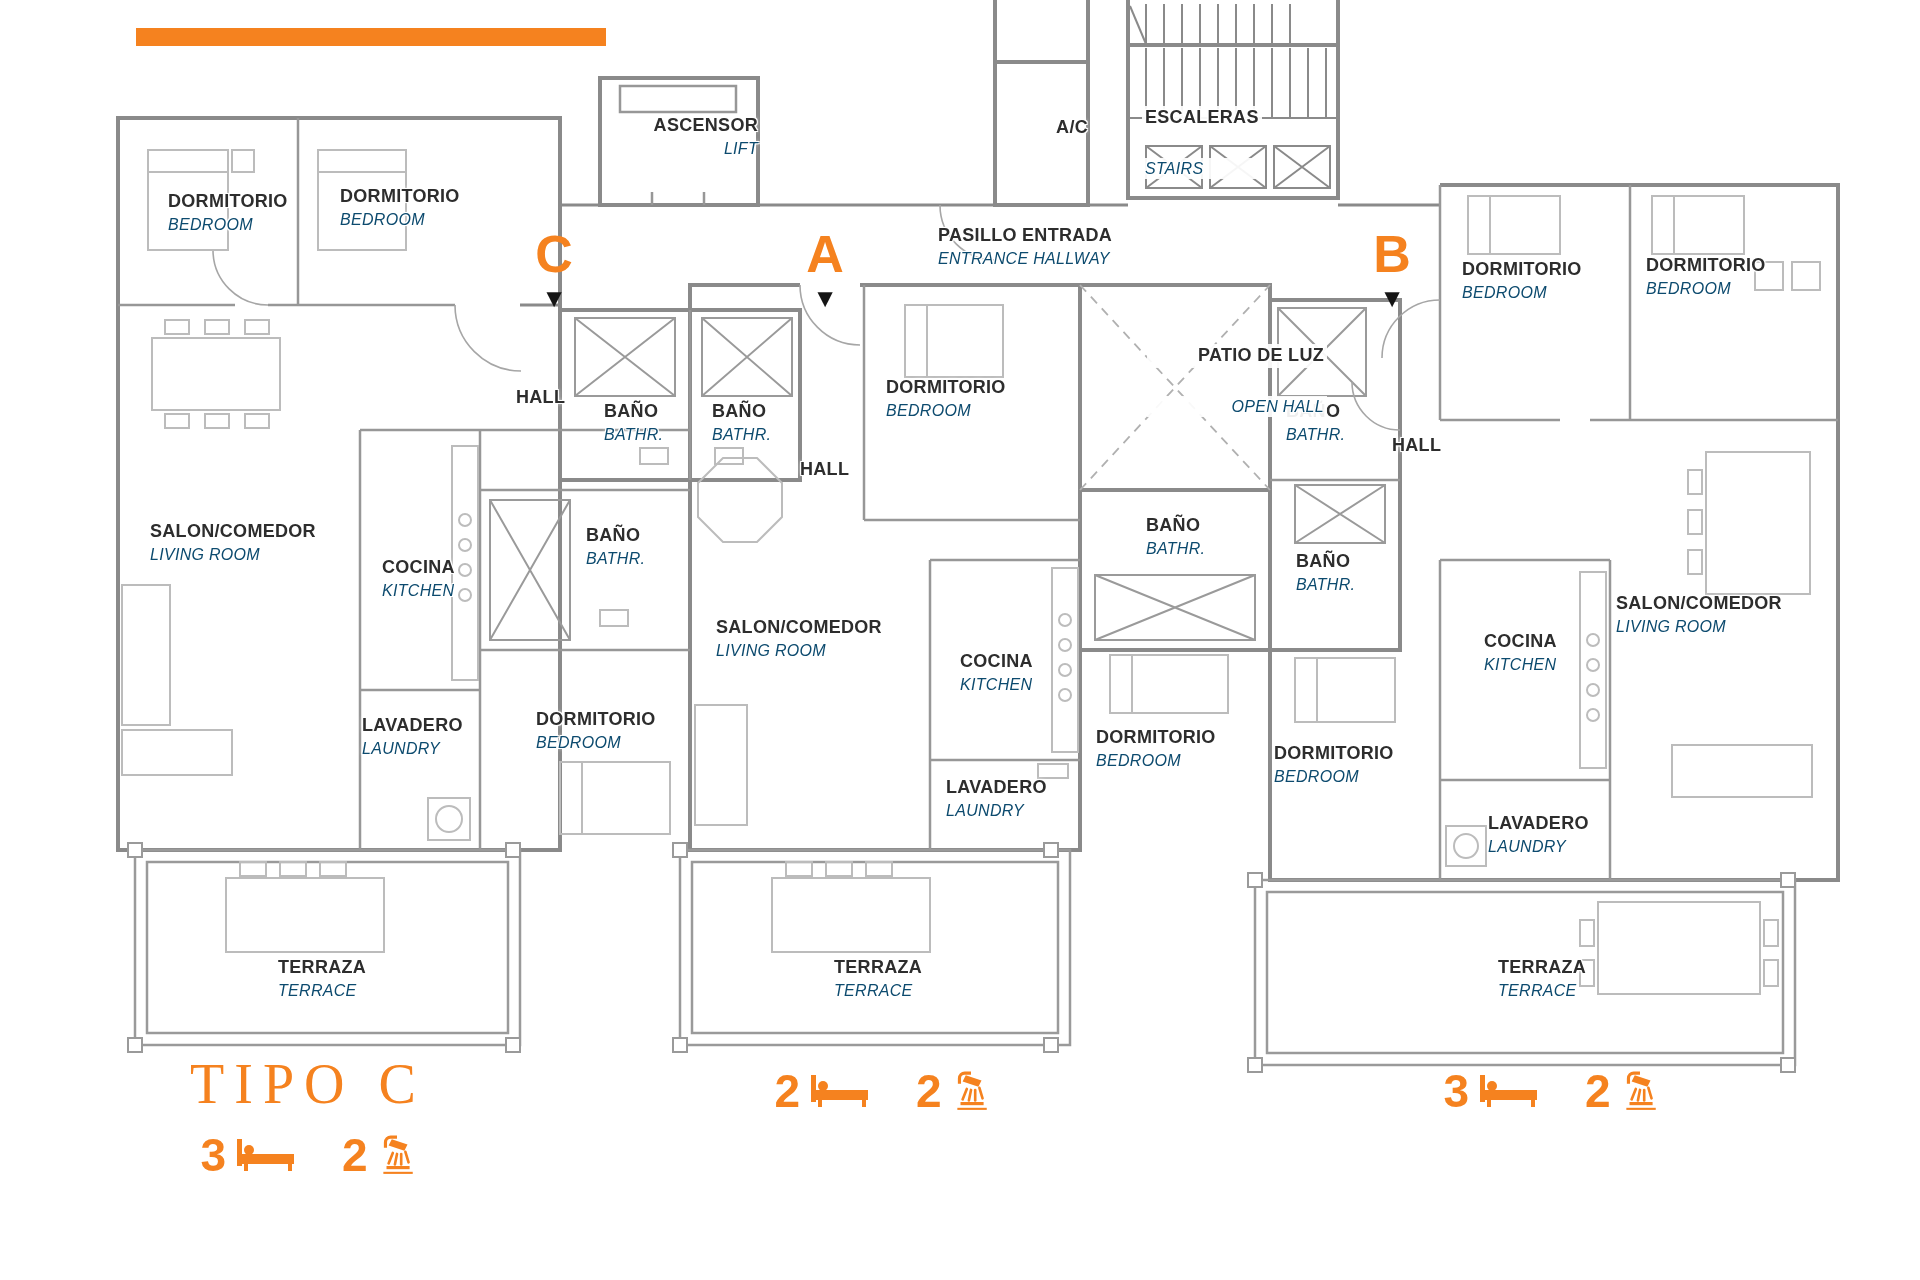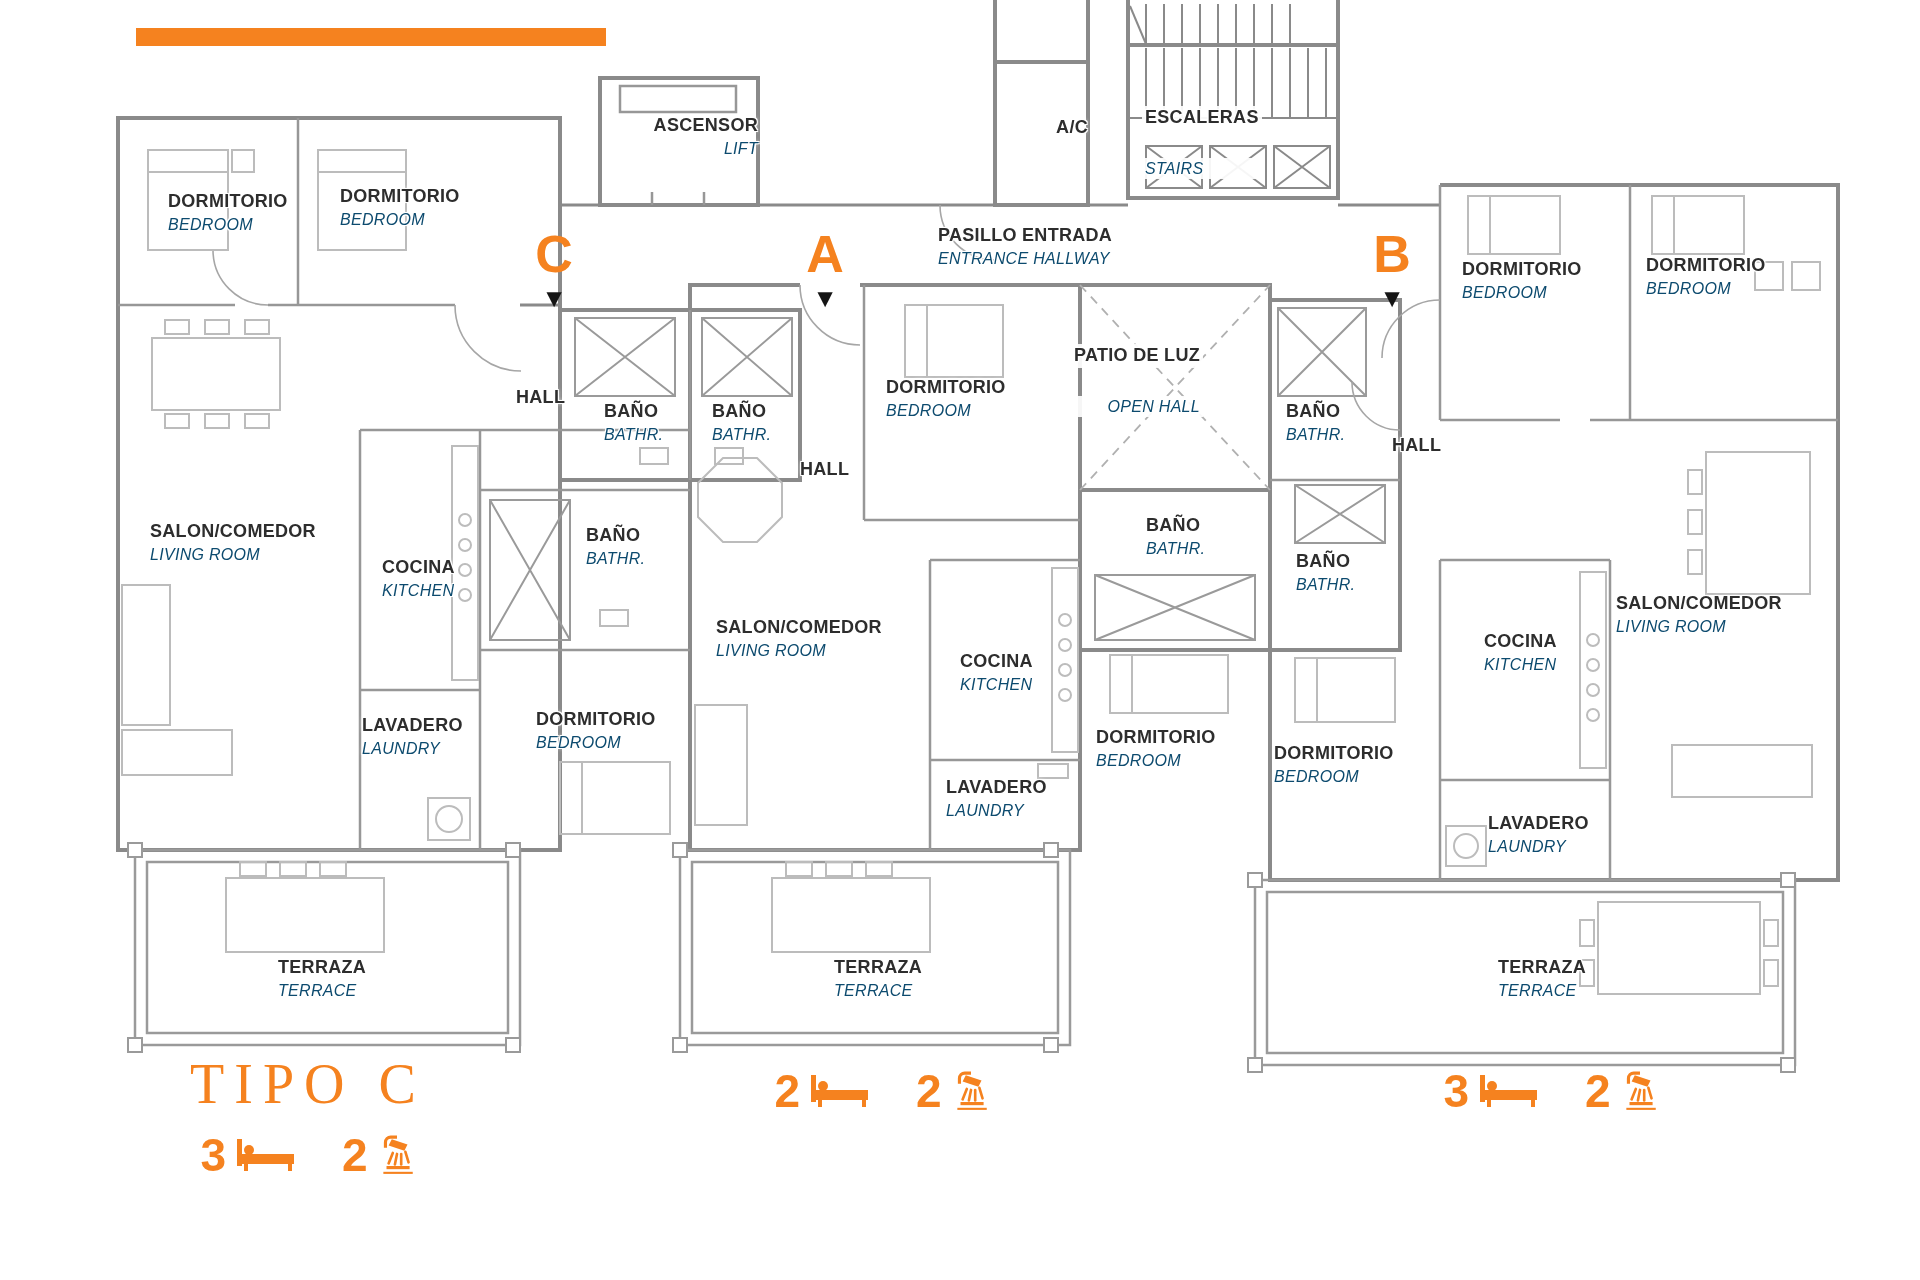--- a/index.html
+++ b/index.html
@@ -342,21 +342,21 @@
       <span class="es">A/C</span>
     </div>
   <div class="rlabel chip" style="left:1142px;top:78px">
       <span class="es">ESCALERAS</span>
       <span class="en">STAIRS</span>
     </div>
   <div class="rlabel" style="left:938px;top:224px">
       <span class="es">PASILLO ENTRADA</span>
       <span class="en">ENTRANCE HALLWAY</span>
     </div>
-  <div class="rlabel center chip" style="left:1023px;top:316px;width:180px">
+  <div class="rlabel center chip" style="left:1147px;top:316px;width:180px">
       <span class="es">PATIO DE LUZ</span>
       <span class="en">OPEN HALL</span>
     </div>
 
   <div class="marker" style="left:518px;top:228px">
     <span class="letter">C</span>
     <span class="tri">▼</span>
   </div>
   <div class="marker" style="left:789px;top:228px">
     <span class="letter">A</span>

